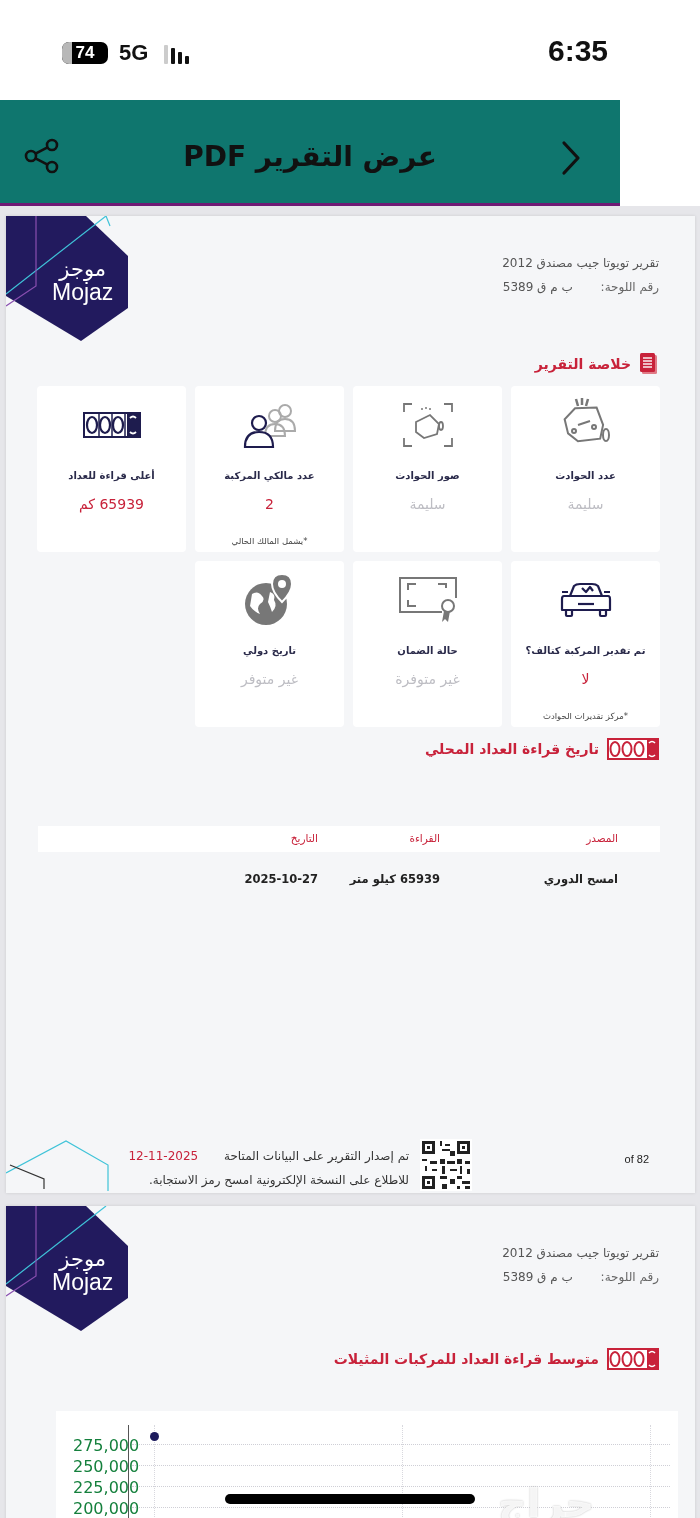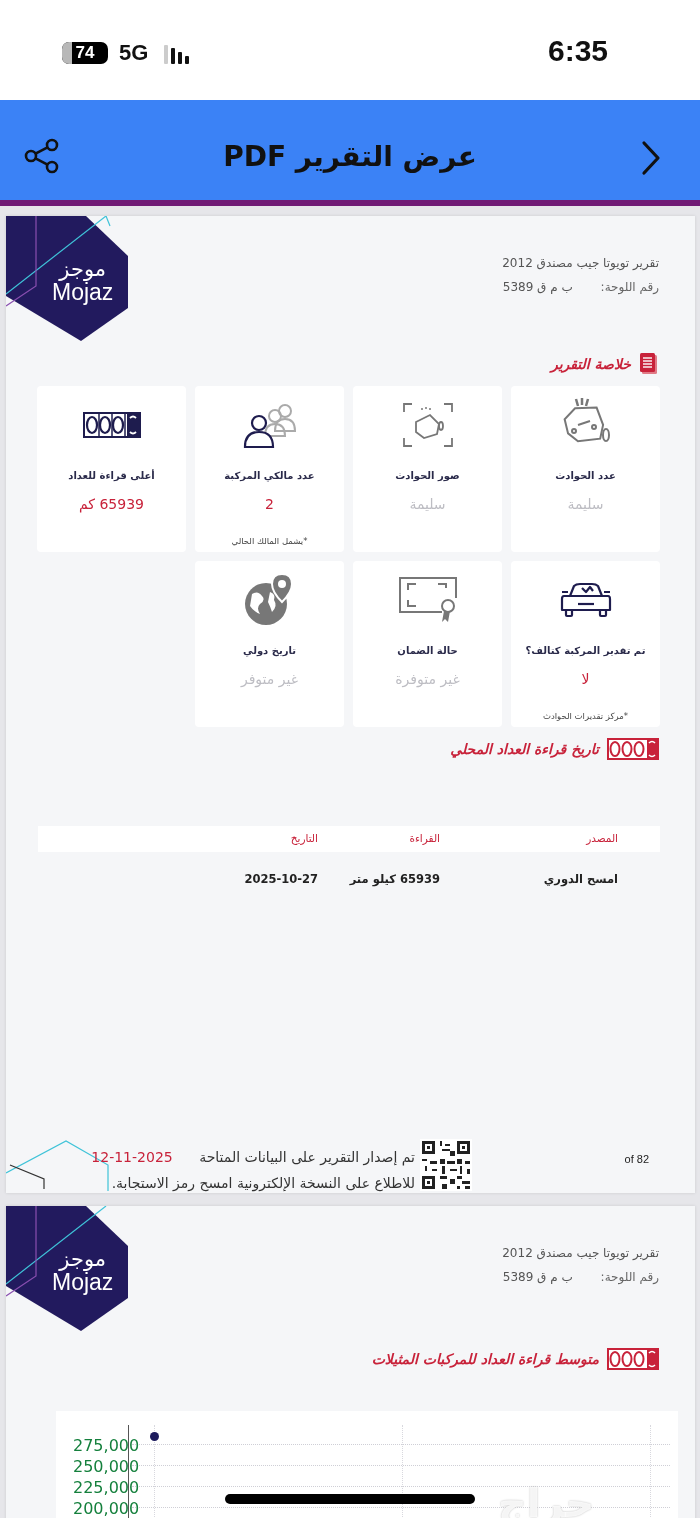--- a/index.html
+++ b/index.html
@@ -11,41 +11,41 @@
     .battery { position: absolute; left: 62px; top: 42px; width: 46px; height: 22px; border-radius: 7px; background: #000; color: #fff; font-weight: bold; font-size: 17px; line-height: 22px; text-align: center; font-family: "Liberation Sans", sans-serif; overflow: hidden; }
     .battery::before { content: ""; position: absolute; left: 0; top: 0; width: 10px; height: 22px; background: #b8b8b8; }
     .battery span { position: relative; }
     .net { position: absolute; left: 119px; top: 40px; font-size: 22px; font-weight: bold; font-family: "Liberation Sans", sans-serif; color: #111; }
     .signal { position: absolute; left: 164px; top: 44px; display: flex; align-items: flex-end; gap: 3px; height: 20px; }
     .signal i { display: block; width: 4px; background: #111; border-radius: 1px; }
     .signal i.dim { background: #ccc; }
     .clock { position: absolute; right: 92px; top: 34px; font-size: 30px; font-weight: bold; font-family: "Liberation Sans", sans-serif; color: #111; }
 
     
-    .app-header { position: absolute; top: 100px; left: 0; width: 700px; height: 106px; background: #3b82f6; border-bottom: 6px solid #701a75; }
+    .app-header { position: absolute; top: 100px; left: 0; width: 620px; height: 106px; background: #0f766e; border-bottom: 3px solid #701a75; }
     .share-btn { position: absolute; left: 22px; top: 36px; width: 40px; height: 40px; }
     .header-title { position: absolute; left: 0; right: 0; top: 40px; text-align: center; font-size: 28px; font-weight: bold; color: #111; direction: rtl; font-family: "DejaVu Sans", sans-serif; }
     .back-btn { position: absolute; right: 36px; top: 38px; width: 28px; height: 40px; }
 
     
     .viewer { position: absolute; top: 206px; left: 0; width: 700px; height: 1312px; background: #e6e6ea; }
     .page { position: absolute; left: 6px; width: 689px; background: #f5f6f8; box-shadow: 0 0 3px rgba(0,0,0,0.12); overflow: hidden; }
     .page1 { top: 10px; height: 977px; }
     .page2 { top: 1000px; height: 330px; }
 
     .logo { position: absolute; left: 0; top: 0; width: 130px; height: 125px; }
     .logo-text { position: absolute; left: 46px; top: 42px; color: #fff; text-align: center; line-height: 1.05; }
     .logo-ar { font-size: 21px; display: block; }
     .logo-en { font-size: 23px; display: block; font-family: "Liberation Sans", sans-serif; }
 
     .report-meta { position: absolute; right: 36px; top: 40px; direction: rtl; text-align: right; font-size: 12px; color: #555; }
     .report-meta .row { margin-bottom: 10px; }
     .report-meta .plate-label { margin-left: 24px; color: #666; }
 
-    .section-title { position: absolute; direction: rtl; display: flex; align-items: center; gap: 8px; color: #c8223a; font-size: 14px; font-weight: bold; font-style: italic; }
+    .section-title { position: absolute; direction: rtl; display: flex; align-items: center; gap: 8px; color: #c8223a; font-size: 14px; font-weight: bold; }
     .doc-icon { width: 20px; height: 24px; }
     .odo-icon-red { width: 52px; height: 22px; }
 
     
     .cards { position: absolute; left: 32px; top: 170px; width: 622px; display: grid; grid-template-columns: repeat(4, 149px); gap: 9px 9px; direction: rtl; }
     .card { background: #fff; height: 166px; border-radius: 4px; position: relative; text-align: center; direction: rtl; }
     .card .icon { position: absolute; top: 14px; left: 0; right: 0; height: 50px; display: flex; justify-content: center; align-items: center; }
     .card .label { position: absolute; top: 84px; left: 0; right: 0; font-size: 10px; font-weight: bold; color: #2a2a4a; }
     .card .value { position: absolute; top: 110px; left: 0; right: 0; font-size: 14px; color: #bdbdc3; }
     .card .value.red { color: #c8223a; }
@@ -55,21 +55,21 @@
     .tbl-head { position: absolute; left: 32px; top: 610px; width: 622px; height: 26px; background: #fff; direction: rtl; font-size: 10.5px; color: #c8223a; }
     .tbl-head span, .tbl-row span { position: absolute; top: 6px; }
     .tbl-row { position: absolute; left: 32px; top: 650px; width: 622px; height: 26px; direction: rtl; font-size: 11.5px; color: #222; font-weight: bold; }
     .c-src { right: 42px; }
     .c-read { right: 220px; }
     .c-date { right: 342px; }
 
     
     .footer { position: absolute; left: 0; top: 915px; width: 689px; height: 60px; }
     .footer-deco { position: absolute; left: 0; top: 0; width: 110px; height: 60px; }
-    .footer-text { position: absolute; right: 280px; top: 18px; direction: rtl; font-size: 14px; color: #333; text-align: right; }
+    .footer-text { position: absolute; right: 286px; top: 18px; direction: rtl; font-size: 12px; color: #333; text-align: right; }
     .footer-text .date { color: #c8223a; margin-right: 22px; }
     .footer-text .l2 { margin-top: 10px; }
     .qr { position: absolute; left: 414px; top: 8px; width: 52px; height: 52px; background: #fff; }
     .pager { position: absolute; right: 36px; top: 22px; font-size: 11px; color: #222; font-family: "Liberation Sans", sans-serif; }
     .pager .pn { margin-right: 10px; }
 
     
     .chart-box { position: absolute; left: 50px; top: 205px; width: 622px; height: 150px; background: #fff; }
     .y-axis { position: absolute; left: 72px; top: 14px; width: 1px; height: 140px; background: #555; }
     .ytick { position: absolute; left: 17px; font-size: 16px; color: #15803d; font-family: "DejaVu Sans", sans-serif; width: 60px; text-align: right; }

